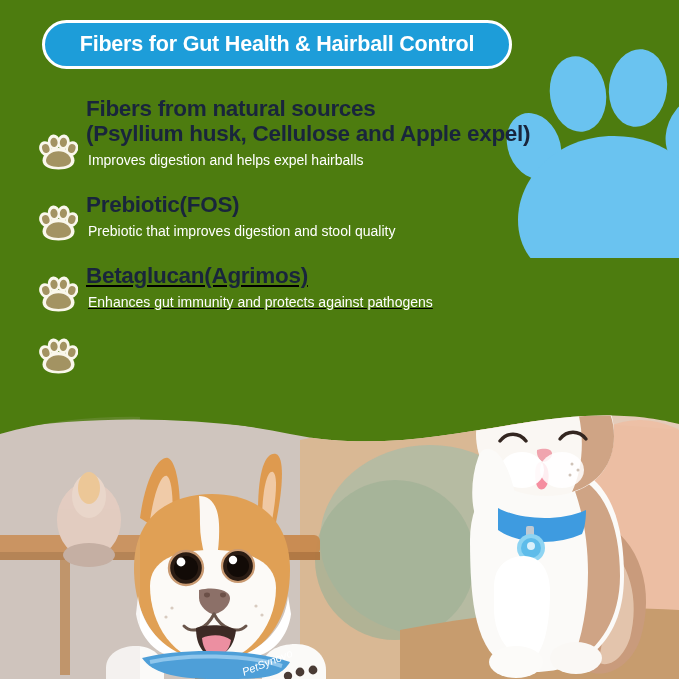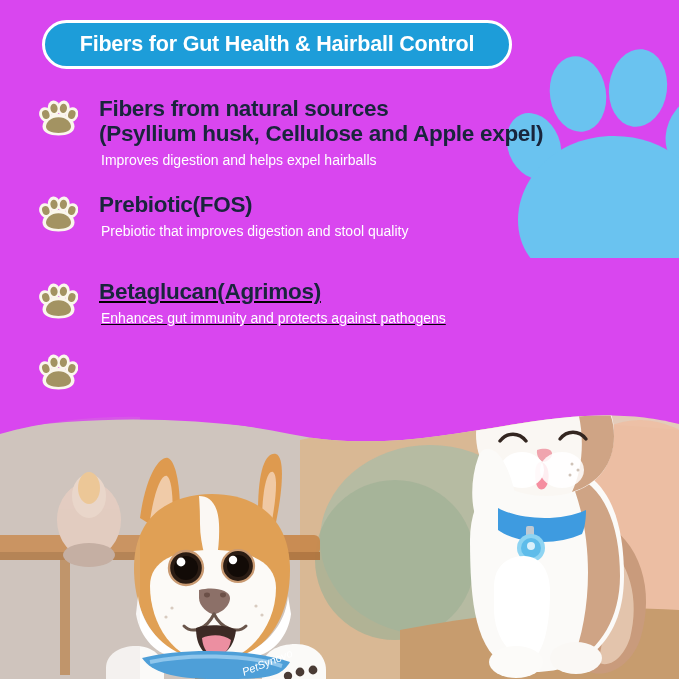--- a/index.html
+++ b/index.html
@@ -5,21 +5,21 @@
   html, body {
     margin: 0;
     padding: 0;
     background: #ffffff;
   }
   #poster {
     position: relative;
     width: 679px;
     height: 679px;
     overflow: hidden;
-    background: #d946ef;
+    background: #4d7c0f;
     font-family: "Liberation Sans", sans-serif;
     -webkit-font-smoothing: antialiased;
   }
 
   
   .wm-paw {
     position: absolute;
     top: 28px;
     left: 496px;
     width: 230px;
@@ -55,23 +55,22 @@
   
   .bullets {
     position: absolute;
     left: 0;
     top: 96px;
     width: 679px;
   }
   .bullet {
     position: relative;
     display: flex;
-    align-items: flex-start;
+    align-items: flex-end;
     margin-bottom: 18px;
-    gap: 13px;
   }
   .paw-icon {
     width: 40px;
     height: 36px;
     flex: 0 0 40px;
     margin-left: 38px;
     margin-top: 4px;
   }
   .paw-icon svg { display:block; width: 40px; height: 36px; }
 
@@ -92,21 +91,21 @@
     color: #FFFFFF;
     font-size: 14px;
     line-height: 19px;
     margin-top: 5px;
     margin-left: 2px;
     white-space: nowrap;
   }
 
   
   .bullet.b0 { margin-bottom: 22px; }
-  .bullet.b1 { margin-bottom: 38px; }
+  .bullet.b1 { margin-bottom: 22px; }
   .bullet.b2 { margin-bottom: 22px; text-decoration: underline; }
 
   
   .photo {
     position: absolute;
     left: 0;
     top: 400px;
     width: 679px;
     height: 279px;
     overflow: hidden;

